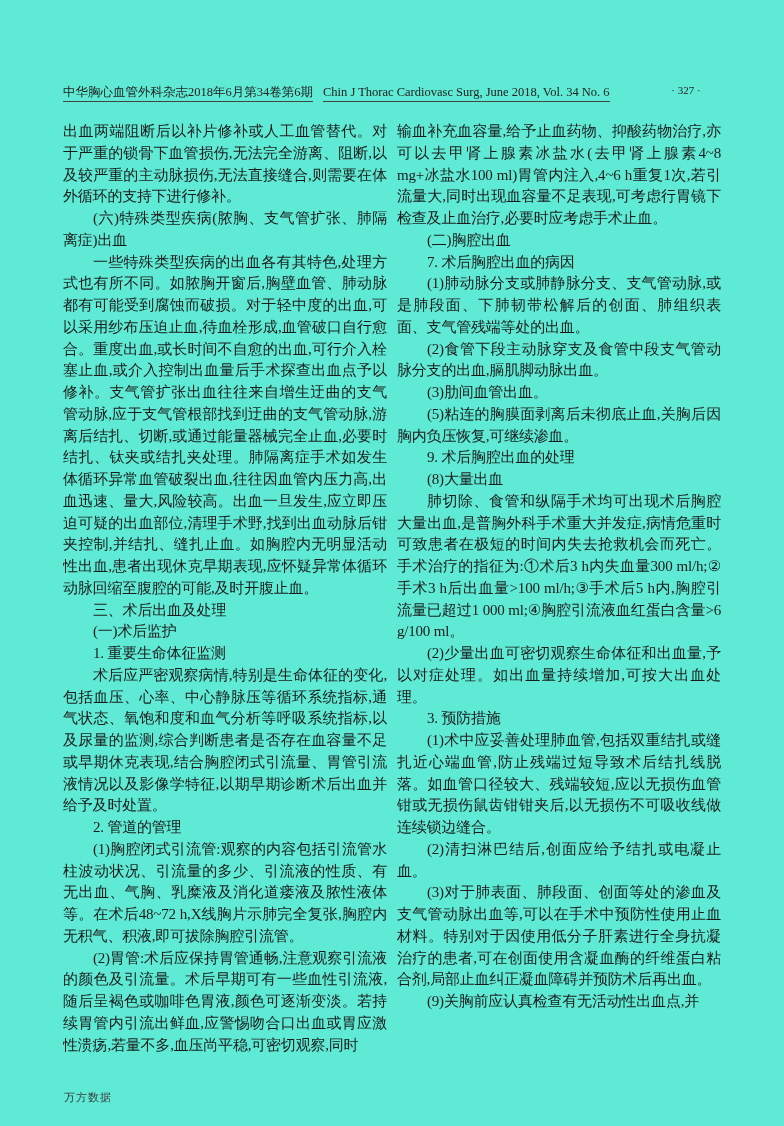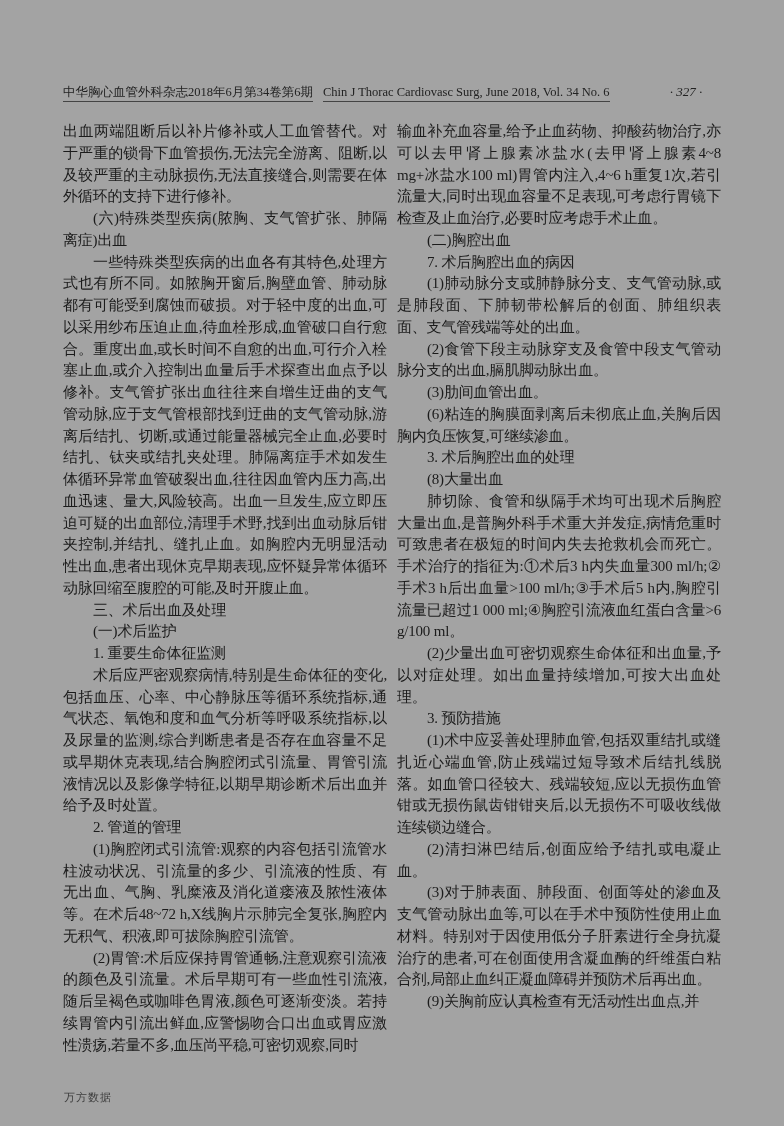--- a/index.html
+++ b/index.html
@@ -4,21 +4,21 @@
 <style>
   html, body {
     margin: 0;
     padding: 0;
     background: #e8e8e8;
   }
   .page {
     position: relative;
     width: 784px;
     height: 1126px;
-    background: #a3a3a3;
+    background: #5eead4;
     margin: 0 auto;
     overflow: hidden;
     font-family: "Liberation Serif", "DejaVu Serif", serif;
     color: #1b1b1b;
   }
   .page-header {
     position: absolute;
     top: 84px;
     left: 63px;
     width: 660px;
@@ -32,23 +32,22 @@
   }
   .journal-en {
     margin-left: 10px;
   }
   .page-number {
     position: absolute;
     top: 84px;
     left: 648px;
     width: 76px;
     text-align: center;
-    font-size: 13px;
+    font-size: 11px;
     color: #222;
-    font-style: italic;
   }
   .column {
     position: absolute;
     top: 121px;
     width: 324px;
     height: 938px;
     overflow: hidden;
     font-size: 15px;
     line-height: 21.75px;
     text-align: justify;
@@ -98,22 +97,22 @@
       <p class="para">(2)胃管:术后应保持胃管通畅,注意观察引流液的颜色及引流量。术后早期可有一些血性引流液,随后呈褐色或咖啡色胃液,颜色可逐渐变淡。若持续胃管内引流出鲜血,应警惕吻合口出血或胃应激性溃疡,若量不多,血压尚平稳,可密切观察,同时</p>
     </div>
 
   <div class="column column-right">
       <p class="para no-indent">输血补充血容量,给予止血药物、抑酸药物治疗,亦可以去甲肾上腺素冰盐水(去甲肾上腺素4~8 mg+冰盐水100 ml)胃管内注入,4~6 h重复1次,若引流量大,同时出现血容量不足表现,可考虑行胃镜下检查及止血治疗,必要时应考虑手术止血。</p>
       <p class="para">(二)胸腔出血</p>
       <p class="para">7. 术后胸腔出血的病因</p>
       <p class="para">(1)肺动脉分支或肺静脉分支、支气管动脉,或是肺段面、下肺韧带松解后的创面、肺组织表面、支气管残端等处的出血。</p>
       <p class="para">(2)食管下段主动脉穿支及食管中段支气管动脉分支的出血,膈肌脚动脉出血。</p>
       <p class="para">(3)肋间血管出血。</p>
-      <p class="para">(6)粘连的胸膜面剥离后未彻底止血,关胸后因胸内负压恢复,可继续渗血。</p>
-      <p class="para">3. 术后胸腔出血的处理</p>
+      <p class="para">(5)粘连的胸膜面剥离后未彻底止血,关胸后因胸内负压恢复,可继续渗血。</p>
+      <p class="para">9. 术后胸腔出血的处理</p>
       <p class="para">(8)大量出血</p>
       <p class="para">肺切除、食管和纵隔手术均可出现术后胸腔大量出血,是普胸外科手术重大并发症,病情危重时可致患者在极短的时间内失去抢救机会而死亡。手术治疗的指征为:①术后3 h内失血量300 ml/h;②手术3 h后出血量&gt;100 ml/h;③手术后5 h内,胸腔引流量已超过1 000 ml;④胸腔引流液血红蛋白含量&gt;6 g/100 ml。</p>
       <p class="para">(2)少量出血可密切观察生命体征和出血量,予以对症处理。如出血量持续增加,可按大出血处理。</p>
       <p class="para">3. 预防措施</p>
       <p class="para">(1)术中应妥善处理肺血管,包括双重结扎或缝扎近心端血管,防止残端过短导致术后结扎线脱落。如血管口径较大、残端较短,应以无损伤血管钳或无损伤鼠齿钳钳夹后,以无损伤不可吸收线做连续锁边缝合。</p>
       <p class="para">(2)清扫淋巴结后,创面应给予结扎或电凝止血。</p>
       <p class="para">(3)对于肺表面、肺段面、创面等处的渗血及支气管动脉出血等,可以在手术中预防性使用止血材料。特别对于因使用低分子肝素进行全身抗凝治疗的患者,可在创面使用含凝血酶的纤维蛋白粘合剂,局部止血纠正凝血障碍并预防术后再出血。</p>
       <p class="para">(9)关胸前应认真检查有无活动性出血点,并</p>
     </div>
 

